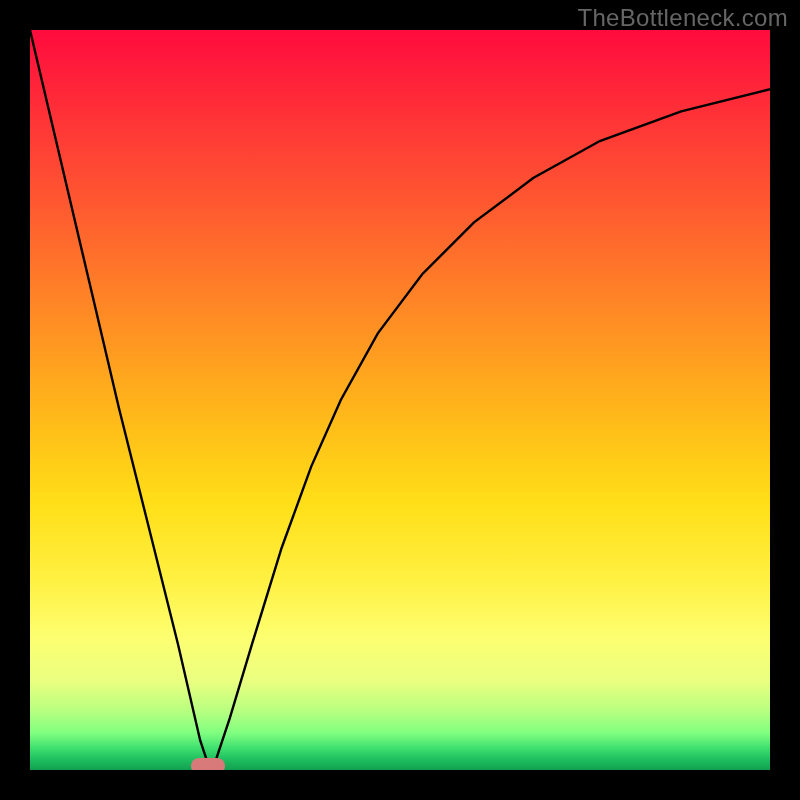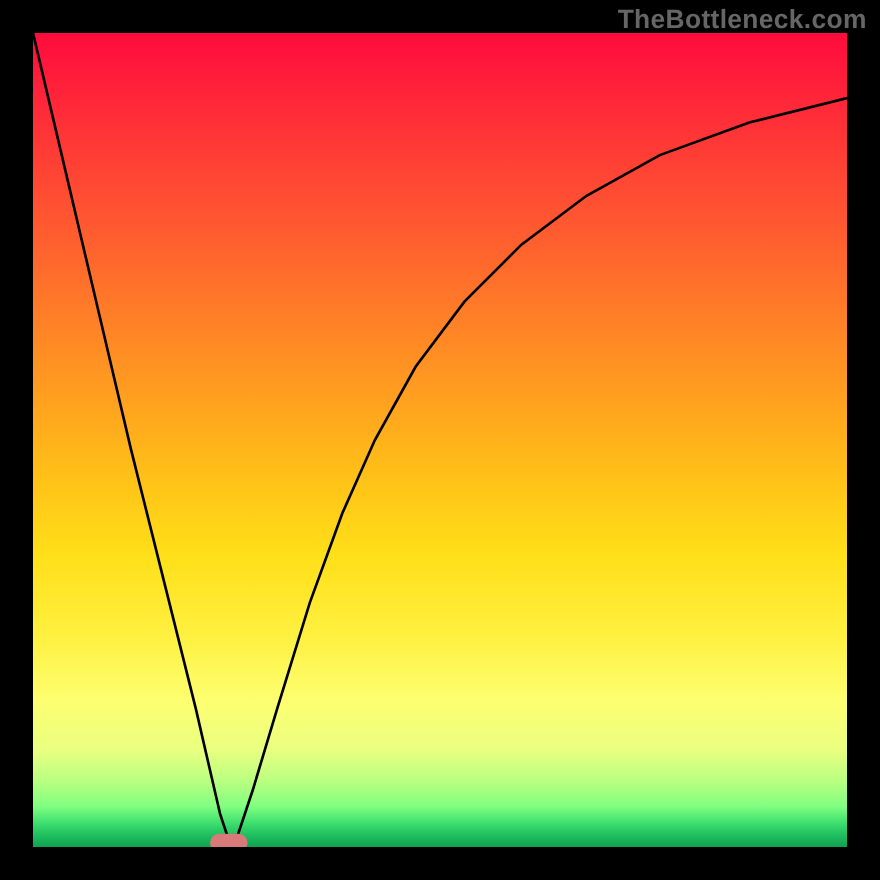--- a/index.html
+++ b/index.html
@@ -16,21 +16,21 @@
     width: 800px;
     height: 800px;
     background: #000;
   }
   .watermark {
     position: absolute;
     top: 4px;
     right: 12px;
     color: #666;
     font-size: 24px;
-    font-weight: 700;
+    font-weight: 400;
     letter-spacing: 0.3px;
     z-index: 10;
   }
   .plot-area {
     position: absolute;
     left: 30px;
     top: 30px;
     width: 740px;
     height: 740px;
     overflow: hidden;

